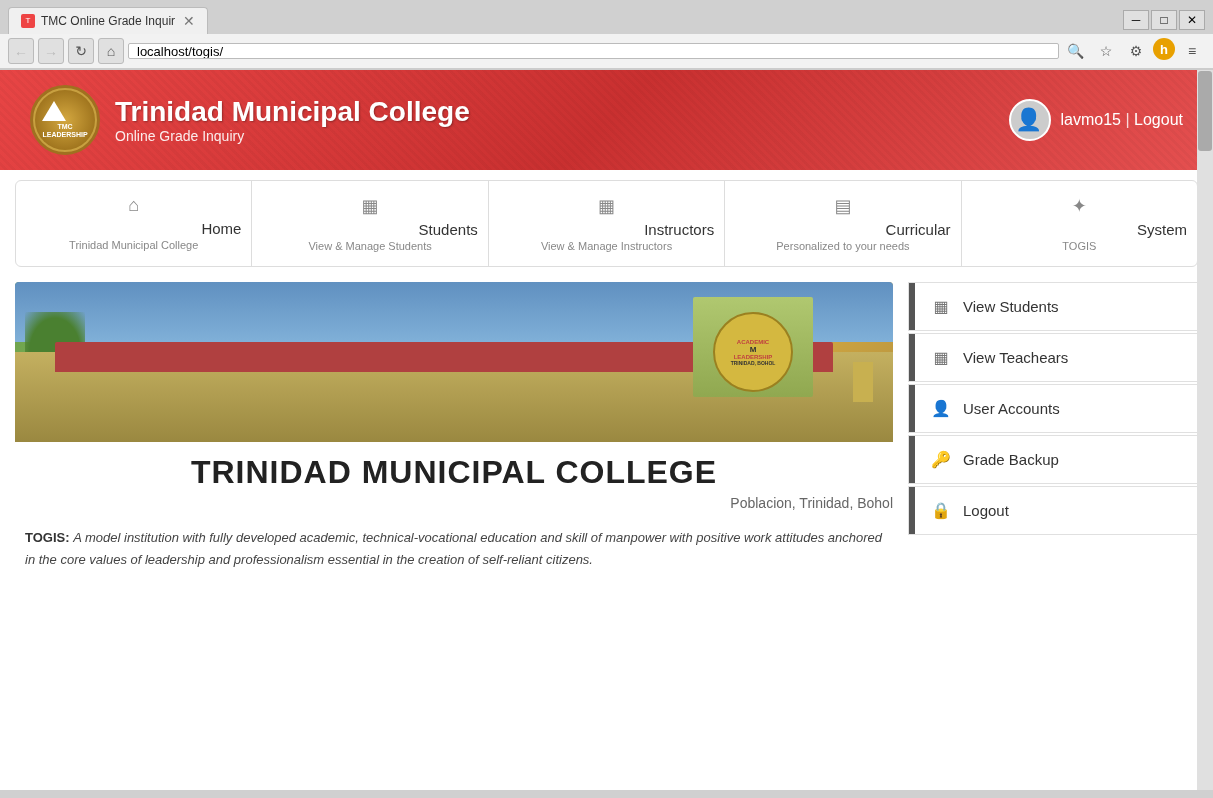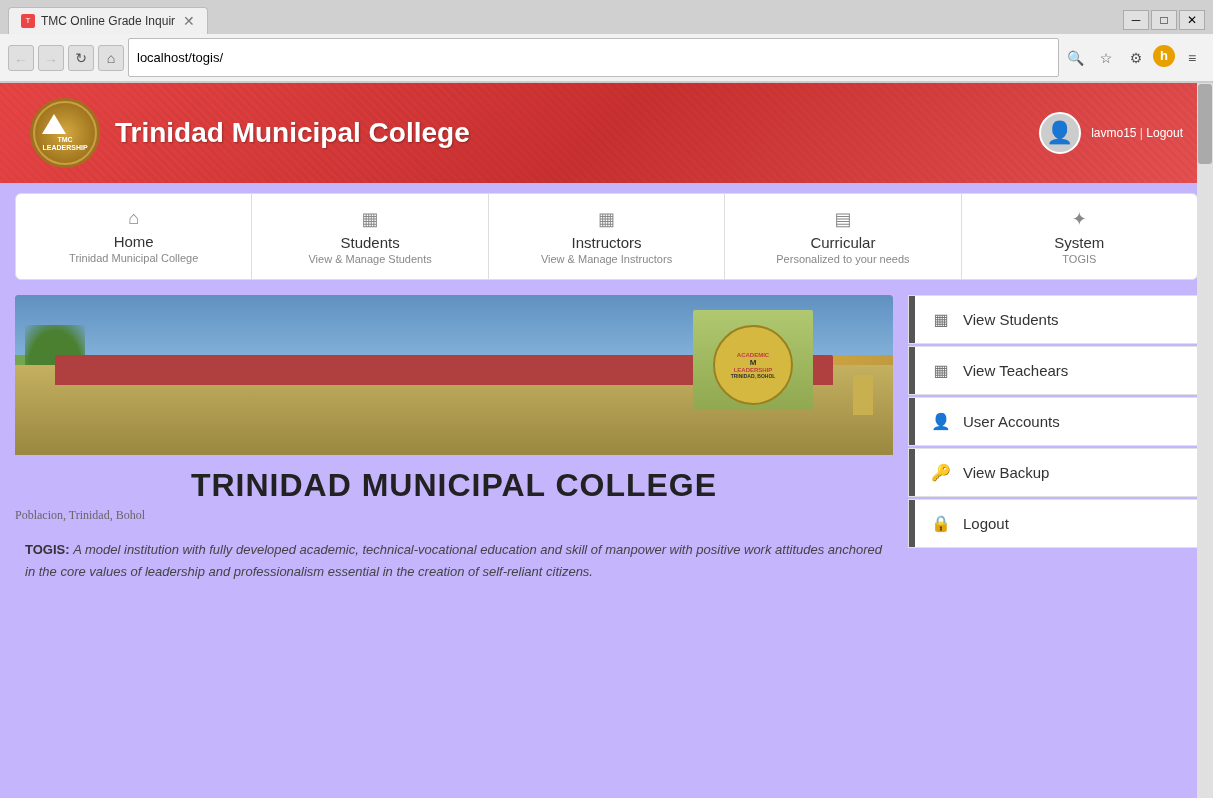--- a/index.html
+++ b/index.html
@@ -48,33 +48,33 @@
       border: 1px solid #bbb;
       border-radius: 3px;
       cursor: pointer;
       font-size: 14px;
       display: flex; align-items: center; justify-content: center;
       color: #555;
     }
     .nav-btn.disabled { color: #bbb; }
     .address-bar {
       flex: 1;
-      height: 39px;
+      height: 16px;
       border: 1px solid #bbb;
       padding: 2px 8px;
       font-size: 13px;
       background: white;
       border-radius: 2px;
     }
     .toolbar-icons { display: flex; gap: 4px; }
     .toolbar-icon { width: 26px; height: 26px; display: flex; align-items: center; justify-content: center; font-size: 14px; color: #555; cursor: pointer; }
 
     
     .page-content {
-      background: #c4b5fd;
+      background: #ffffff;
       min-height: 720px;
       position: relative;
     }
 
     
     .site-header {
       background: linear-gradient(135deg, #e84545 0%, #c93030 50%, #e55050 100%);
       padding: 15px 30px;
       display: flex;
       align-items: center;
@@ -121,21 +121,21 @@
     .header-title p { font-size: 14px; color: rgba(255,255,255,0.9); }
     .header-right { display: flex; align-items: center; gap: 10px; position: relative; }
     .user-avatar {
       width: 42px; height: 42px;
       border-radius: 50%;
       background: #ccc;
       border: 2px solid white;
       display: flex; align-items: center; justify-content: center;
       font-size: 22px; color: #888;
     }
-    .user-info { color: white; font-size: 12px; }
+    .user-info { color: white; font-size: 16px; }
     .user-info a { color: white; text-decoration: none; }
     .user-info span { color: rgba(255,255,255,0.8); }
 
     
     .nav-bar {
       background: white;
       display: flex;
       margin: 0 15px;
       margin-top: 10px;
       border-radius: 6px;
@@ -146,21 +146,21 @@
       flex: 1;
       text-align: center;
       padding: 14px 10px;
       border-right: 1px solid #ddd;
       cursor: pointer;
       text-decoration: none;
       color: #555;
     }
     .nav-item:last-child { border-right: none; }
     .nav-item-icon { font-size: 18px; color: #888; margin-bottom: 4px; }
-    .nav-item-label { font-size: 15px; color: #333; font-weight: 500; }
+    .nav-item-label { font-size: 15px; color: #333; font-weight: 500; text-align: right; }
     .nav-item-sub { font-size: 11px; color: #888; margin-top: 2px; }
 
     
     .main-content {
       display: flex;
       margin: 15px 15px 0;
       gap: 15px;
     }
 
     
@@ -196,25 +196,24 @@
     }
     .school-name-main {
       font-size: 32px;
       font-weight: bold;
       text-align: center;
       color: #222;
       margin: 12px 0 4px;
       letter-spacing: 1px;
     }
     .school-address {
-      text-align: left;
+      text-align: right;
       color: #666;
-      font-size: 12px;
+      font-size: 14px;
       margin-bottom: 16px;
-      font-family: Liberation Serif, serif;
     }
     .content-text {
       padding: 0 10px;
       font-size: 13px;
       line-height: 1.7;
       color: #333;
     }
     .content-text .label { font-weight: bold; font-style: normal; }
     .content-text .italic { font-style: italic; color: #444; }
     .content-text p { margin-bottom: 14px; }
@@ -308,20 +307,21 @@
       <div class="logo-circle">
         <div class="logo-inner">
           <div>
             <div class="logo-triangle"></div>
             <div style="font-size:7px;line-height:1.2;">TMC<br>LEADERSHIP</div>
           </div>
         </div>
       </div>
       <div class="header-title">
         <h1>Trinidad Municipal College</h1>
+        <p>Online Grade Inquiry</p>
       </div>
     </div>
     <div class="header-right">
       <div class="user-avatar">👤</div>
       <div class="user-info">
         <a>lavmo15</a>
         <span> | </span>
         <a>Logout</a>
       </div>
     </div>
@@ -397,21 +397,21 @@
         <span class="sidebar-item-label">View Teachears</span>
       </div>
       <div class="sidebar-item">
         <div class="sidebar-accent"></div>
         <span class="sidebar-item-icon">👤</span>
         <span class="sidebar-item-label">User Accounts</span>
       </div>
       <div class="sidebar-item">
         <div class="sidebar-accent"></div>
         <span class="sidebar-item-icon">🔑</span>
-        <span class="sidebar-item-label">View Backup</span>
+        <span class="sidebar-item-label">Grade Backup</span>
       </div>
       <div class="sidebar-item">
         <div class="sidebar-accent"></div>
         <span class="sidebar-item-icon">🔒</span>
         <span class="sidebar-item-label">Logout</span>
       </div>
     </div>
 
   </div>
 

